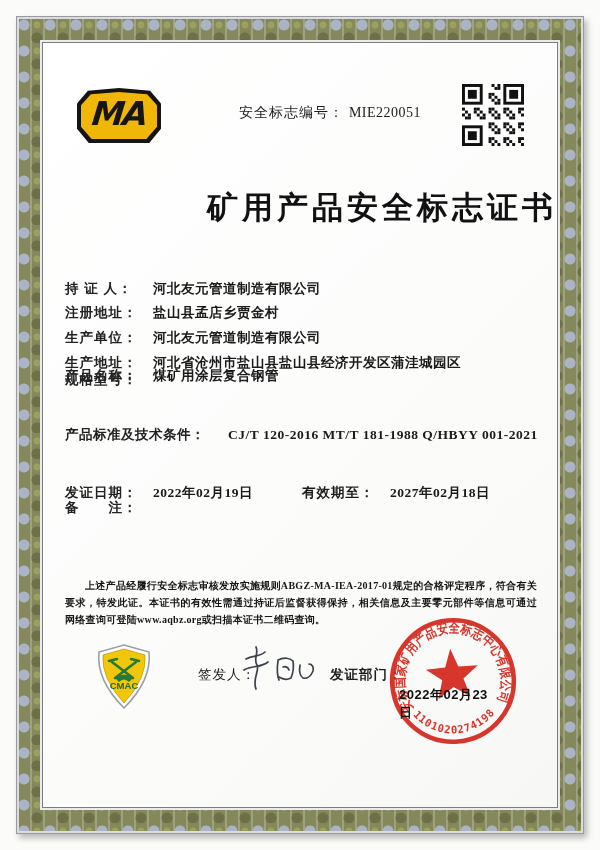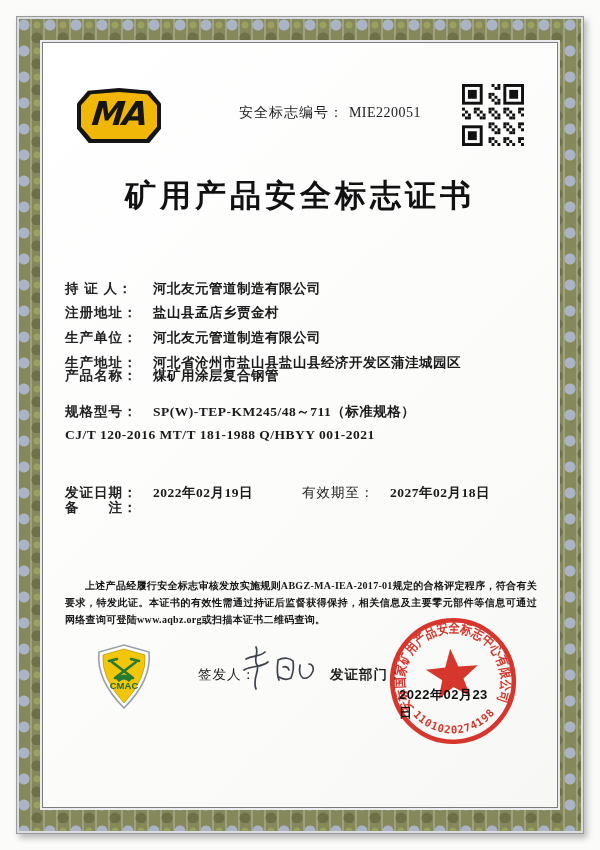--- a/index.html
+++ b/index.html
@@ -40,34 +40,34 @@
   .ma-text {
     font-family:"DejaVu Sans", sans-serif;
     font-weight:bold; font-style:italic; font-size:33px; color:#161616;
     transform:skewX(-6deg) translateY(-2px); letter-spacing:-2px;
   }
   .mark-line { position:absolute; left:196px; top:61px; font-size:14px; letter-spacing:1px; white-space:nowrap; }
   .mark-line .num { font-family:"Liberation Serif", serif; letter-spacing:.5px; }
   .qr { position:absolute; left:419px; top:41px; width:62px; height:62px; }
   
   .cert-title {
-    position:absolute; left:0; right:0; top:132px; text-align:center;
+    position:absolute; left:0; right:0; top:144px; text-align:right;
     font-family:"Liberation Serif", serif; font-weight:bold;
     font-size:31px; letter-spacing:4px; color:#111;
   }
   
   .row { position:absolute; left:22px; right:14px; display:flex; align-items:baseline; font-size:13.5px; }
   .row .label { width:88px; flex:0 0 auto; font-weight:bold; color:#222; letter-spacing:1px; white-space:nowrap; }
   .row .value {
     font-family:"Liberation Serif", serif; font-weight:bold; color:#1a1a1a;
     letter-spacing:.5px; white-space:nowrap;margin-top:32px;
   }
   .row-standards .label { width:163px; letter-spacing:.5px; }
   .row-dates .value { width:149px; flex:0 0 auto; }
-  .row-dates .label2 { width:88px; flex:0 0 auto; font-weight:normal; letter-spacing:1px; }
+  .row-dates .label2 { width:88px; flex:0 0 auto; font-weight:bold; letter-spacing:1px; }
   
   .statement {
     position:absolute; left:22px; right:20px; top:507px;
     font-family:Liberation Serif, serif; font-weight:bold;
     font-size:10px; line-height:17px; text-align:justify;
     text-indent:2em; color:#161616; letter-spacing:.3px;margin-top:27px;
   }
   
   .cmac { position:absolute; left:52px; top:601px; width:58px; height:66px; }
   .signer-label { position:absolute; left:155px; top:623px; font-size:13.5px; font-weight:normal; letter-spacing:1px; }
@@ -213,23 +213,23 @@
   <div class="row" style="top:279px">
     <span class="label">生产地址：</span>
     <span class="value">河北省沧州市盐山县盐山县经济开发区蒲洼城园区</span>
   </div>
   <div class="row" style="top:292px">
     <span class="label">产品名称：</span>
     <span class="value">煤矿用涂层复合钢管</span>
   </div>
   <div class="row" style="top:328px">
     <span class="label">规格型号：</span>
-    <span class="value">SP(W)-TEP-KM245/48～711（标准规格）</span>
   </div>
   <div class="row row-standards" style="top:352px">
+    <span class="label">产品标准及技术条件：</span>
     <span class="value">CJ/T 120-2016 MT/T 181-1988 Q/HBYY 001-2021</span>
   </div>
   <div class="row row-dates" style="top:409px">
     <span class="label">发证日期：</span>
     <span class="value">2022年02月19日</span>
     <span class="label2">有效期至：</span>
     <span class="value">2027年02月18日</span>
   </div>
   <div class="row" style="top:437px">
     <span class="label">备　　注：</span>

